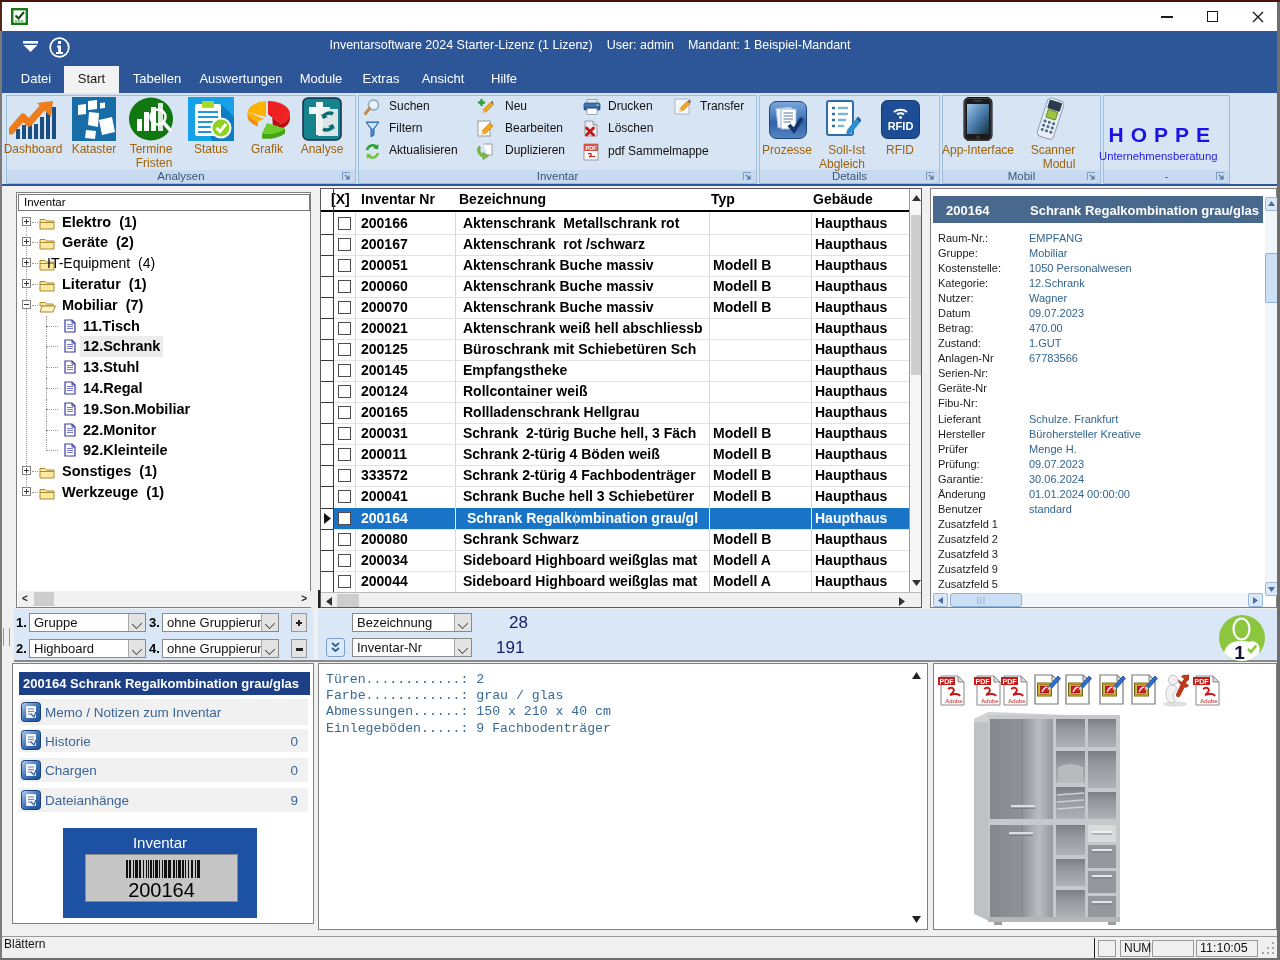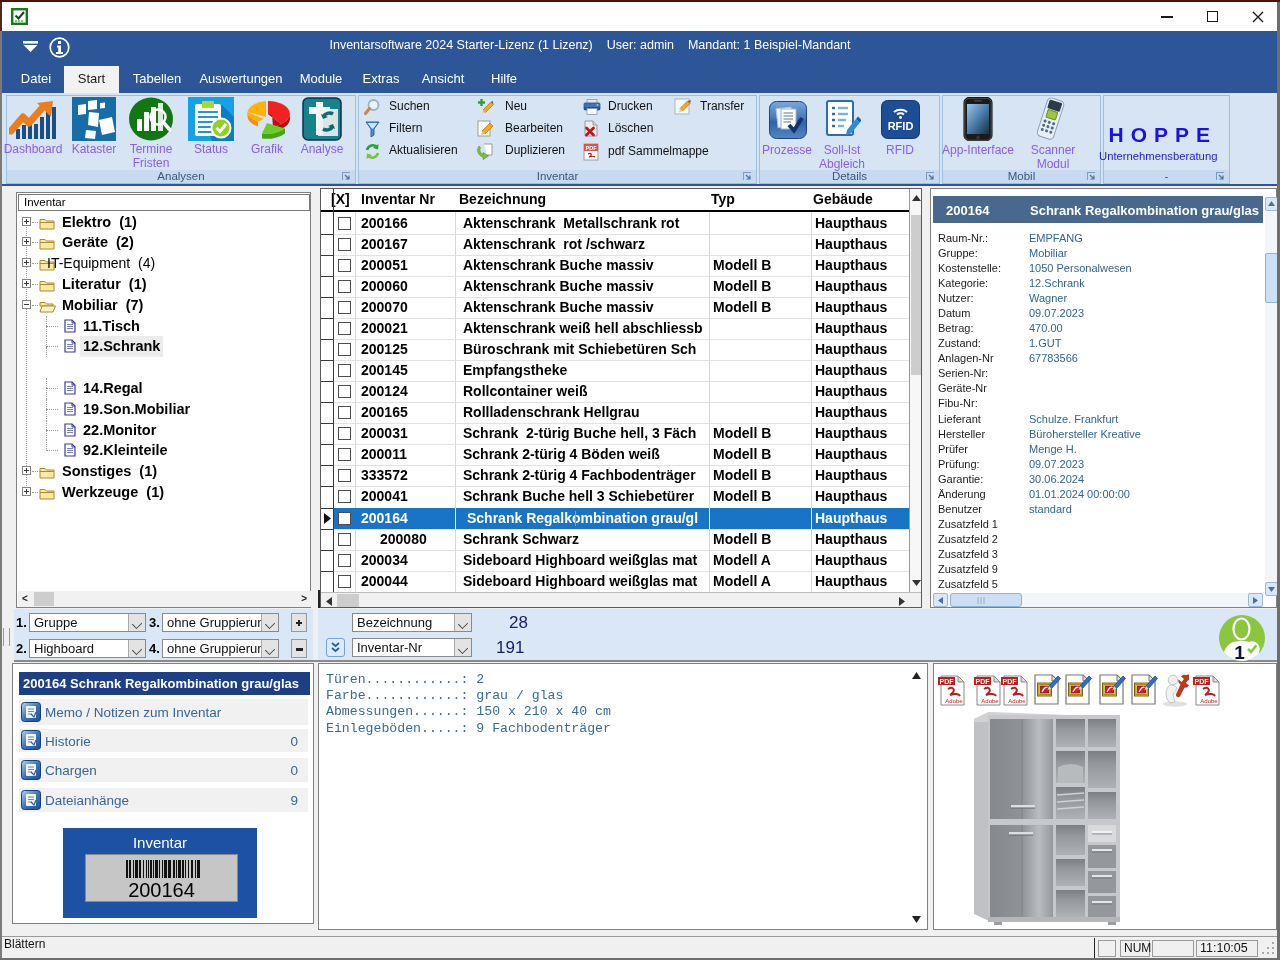--- a/index.html
+++ b/index.html
@@ -13,21 +13,21 @@
 #rborder{right:0;top:2px;width:3px;height:958px;background:#6e6e6e}
 #bborder{left:0;bottom:0;width:1280px;height:2px;background:#6e6e6e}
 #titlebar{left:2px;top:2px;width:1275px;height:29px;background:#fff}
 #bluebar{left:2px;top:31px;width:1275px;height:62px;background:#2d5699}
 #titletext{left:0;top:38px;width:1180px;text-align:center;color:#fff;font-size:12.5px}
 .tab{position:absolute;top:66px;height:27px;line-height:26px;color:#fff;font-size:13px;text-align:center}
 #starttab{position:absolute;left:64px;top:66px;width:55px;height:27px;background:#f2f2f2;color:#1a1a1a;font-size:13px;text-align:center;line-height:26px}
 
 #ribbon{left:2px;top:93px;width:1275px;height:93px;background:#d6e4f4;border-bottom:2px solid #2d5699}
 .grplabel{position:absolute;top:77px;height:13px;background:#c7daf0;color:#3a567a;font-size:11.5px;text-align:center;line-height:13px}
-.biglabel{position:absolute;font-size:12px;color:#8b5cf6;text-align:center;white-space:nowrap}
+.biglabel{position:absolute;font-size:12px;color:#a16207;text-align:right;white-space:nowrap}
 .slabel{position:absolute;font-size:12px;color:#111;white-space:nowrap}
 
 .panel{position:absolute;background:#fff;border:1px solid #808080}
 
 .cell{position:absolute;font-weight:bold;font-size:14px;line-height:21px;white-space:pre;overflow:hidden}
 .cb{position:absolute;width:13px;height:13px;border:1px solid #4d4d4d;background:#fff}
 
 .dl{position:absolute;font-size:11px;color:#1c1c1c;white-space:nowrap}
 .dv{position:absolute;font-size:11px;color:#33658e;white-space:nowrap}
 
@@ -424,20 +424,35 @@
           <div class="a" style="left:47px;top:3px"><svg width="12" height="14" viewBox="0 0 12 14">
               <path d="M1 1 L8 1 L11 4 L11 13 L1 13 Z" fill="#fff" stroke="#3a3aa0" stroke-width="1.2"></path>
               <path d="M8 1 L8 4 L11 4" fill="none" stroke="#3a3aa0" stroke-width="1"></path>
               <g stroke="#7a7ad0" stroke-width="1">
                 <path d="M3 5.5 H9"></path>
                 <path d="M3 7.5 H9"></path>
                 <path d="M3 9.5 H9"></path>
               </g>
             </svg></div>
           <div class="a" style="left:63px;top:0;height:20.8px;line-height:20.8px;font-weight:bold;font-size:14.5px;white-space:nowrap;background:#ececec;padding:0 3px">12.Schrank</div>
+        </div>
+<div class="a" style="left:0;top:164.1px;width:293px;height:20.8px">
+          <div class="a" style="left:29px;top:0;width:1px;height:10.4px;border-left:1px dotted #9a9a9a"></div>
+          <div class="a" style="left:29px;top:10.4px;width:1px;height:10.4px;border-left:1px dotted #9a9a9a"></div>
+          <div class="a" style="left:29px;top:10px;width:12px;height:1px;border-top:1px dotted #9a9a9a"></div>
+          <div class="a" style="left:47px;top:3px"><svg width="12" height="14" viewBox="0 0 12 14">
+              <path d="M1 1 L8 1 L11 4 L11 13 L1 13 Z" fill="#fff" stroke="#3a3aa0" stroke-width="1.2"></path>
+              <path d="M8 1 L8 4 L11 4" fill="none" stroke="#3a3aa0" stroke-width="1"></path>
+              <g stroke="#7a7ad0" stroke-width="1">
+                <path d="M3 5.5 H9"></path>
+                <path d="M3 7.5 H9"></path>
+                <path d="M3 9.5 H9"></path>
+              </g>
+            </svg></div>
+          <div class="a" style="left:63px;top:0;height:20.8px;line-height:20.8px;font-weight:bold;font-size:14.5px;white-space:nowrap;padding:0 3px">13.Stuhl</div>
         </div>
 <div class="a" style="left:0;top:184.9px;width:293px;height:20.8px">
           <div class="a" style="left:29px;top:0;width:1px;height:10.4px;border-left:1px dotted #9a9a9a"></div>
           <div class="a" style="left:29px;top:10.4px;width:1px;height:10.4px;border-left:1px dotted #9a9a9a"></div>
           <div class="a" style="left:29px;top:10px;width:12px;height:1px;border-top:1px dotted #9a9a9a"></div>
           <div class="a" style="left:47px;top:3px"><svg width="12" height="14" viewBox="0 0 12 14">
               <path d="M1 1 L8 1 L11 4 L11 13 L1 13 Z" fill="#fff" stroke="#3a3aa0" stroke-width="1.2"></path>
               <path d="M8 1 L8 4 L11 4" fill="none" stroke="#3a3aa0" stroke-width="1"></path>
               <g stroke="#7a7ad0" stroke-width="1">
                 <path d="M3 5.5 H9"></path>
@@ -629,21 +644,21 @@
         </svg>
 <div class="a" style="left:0px;top:339.6px;width:12px;height:1px;background:#3a3a3a"></div>
 <div class="a" style="left:13px;top:339.6px;width:575px;height:1px;background:#e2e2e2"></div>
 <div class="a cb" style="left:17px;top:322.5px"></div>
 <div class="a cell" style="left:40px;top:318.5px;width:96px;color:#fff;">200164</div>
 <div class="a cell" style="left:146px;top:318.5px;width:242px;color:#fff;">Schrank Regalkombination grau/gl</div>
 <div class="a cell" style="left:494px;top:318.5px;width:92px;color:#fff;">Haupthaus</div>
 <div class="a" style="left:0px;top:360.6px;width:12px;height:1px;background:#3a3a3a"></div>
 <div class="a" style="left:13px;top:360.6px;width:575px;height:1px;background:#e2e2e2"></div>
 <div class="a cb" style="left:17px;top:343.6px"></div>
-<div class="a cell" style="left:40px;top:339.6px;width:96px;margin-left:19px;">200080</div>
+<div class="a cell" style="left:40px;top:339.6px;width:96px;">200080</div>
 <div class="a cell" style="left:142px;top:339.6px;width:246px;">Schrank Schwarz</div>
 <div class="a cell" style="left:392px;top:339.6px;width:94px;">Modell B</div>
 <div class="a cell" style="left:494px;top:339.6px;width:92px;">Haupthaus</div>
 <div class="a" style="left:0px;top:381.7px;width:12px;height:1px;background:#3a3a3a"></div>
 <div class="a" style="left:13px;top:381.7px;width:575px;height:1px;background:#e2e2e2"></div>
 <div class="a cb" style="left:17px;top:364.6px"></div>
 <div class="a cell" style="left:40px;top:360.6px;width:96px;">200034</div>
 <div class="a cell" style="left:142px;top:360.6px;width:246px;">Sideboard Highboard weißglas mat</div>
 <div class="a cell" style="left:392px;top:360.6px;width:94px;">Modell A</div>
 <div class="a cell" style="left:494px;top:360.6px;width:92px;">Haupthaus</div>

